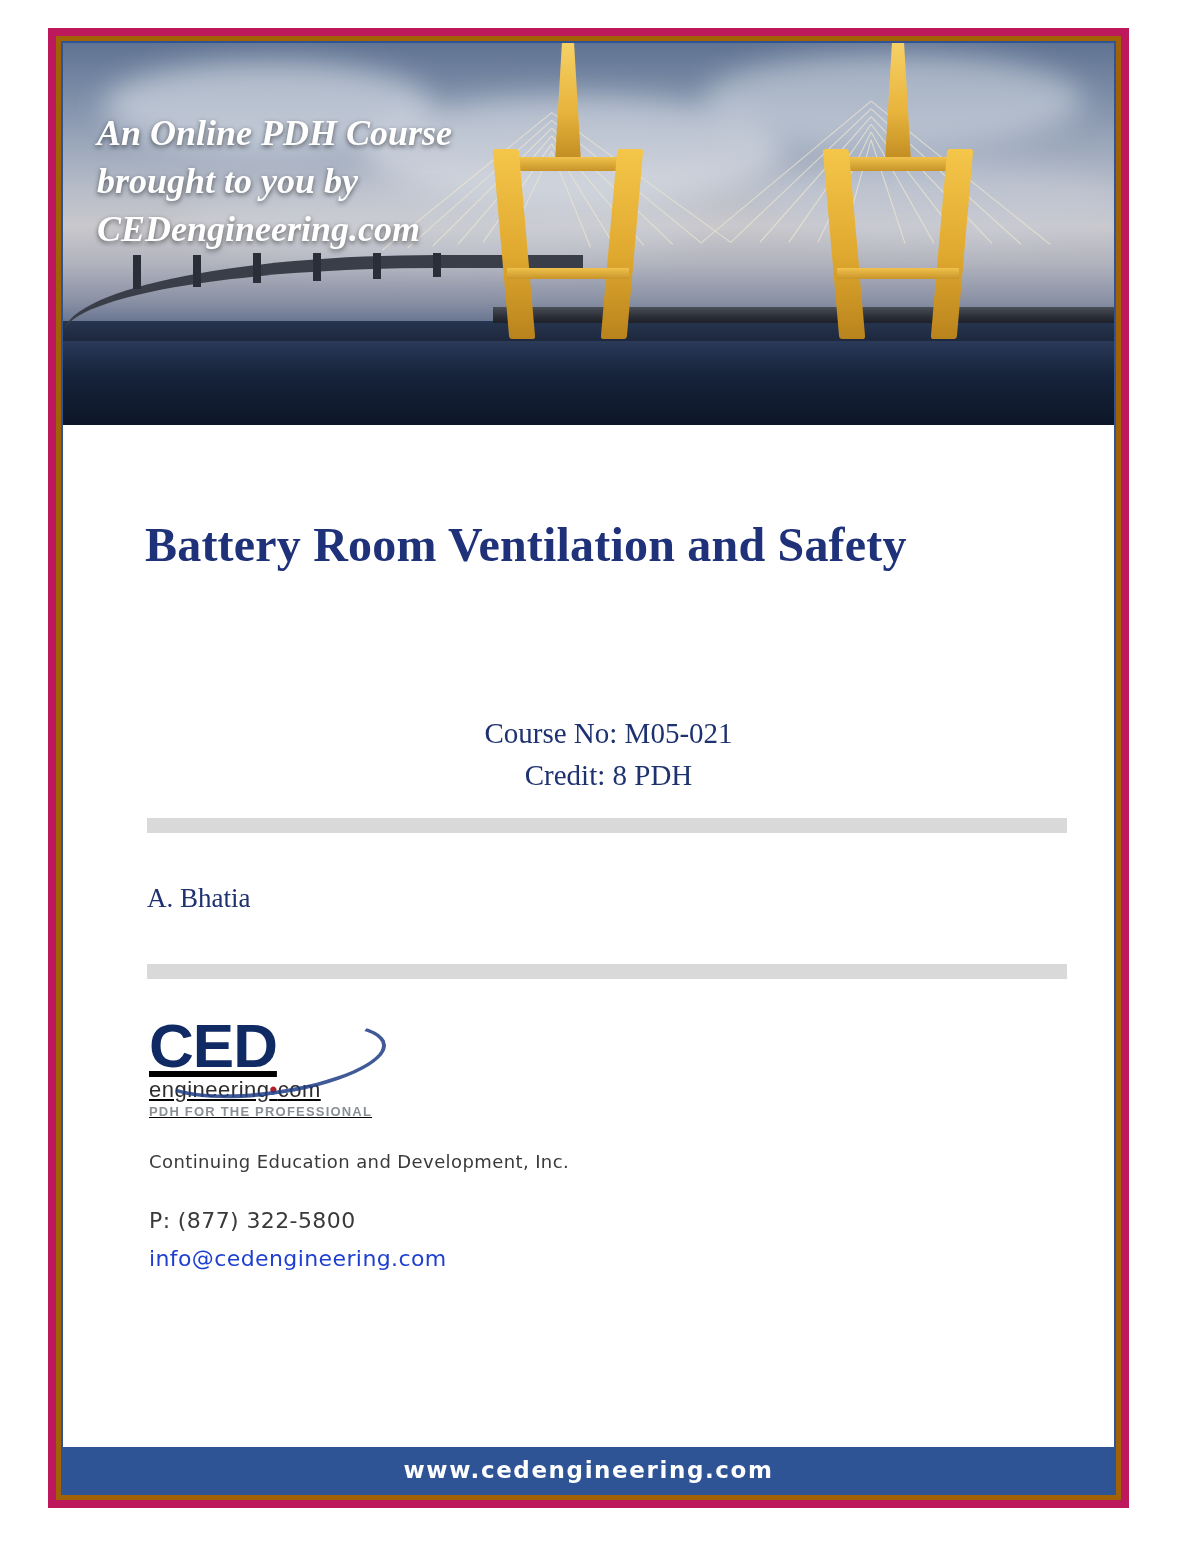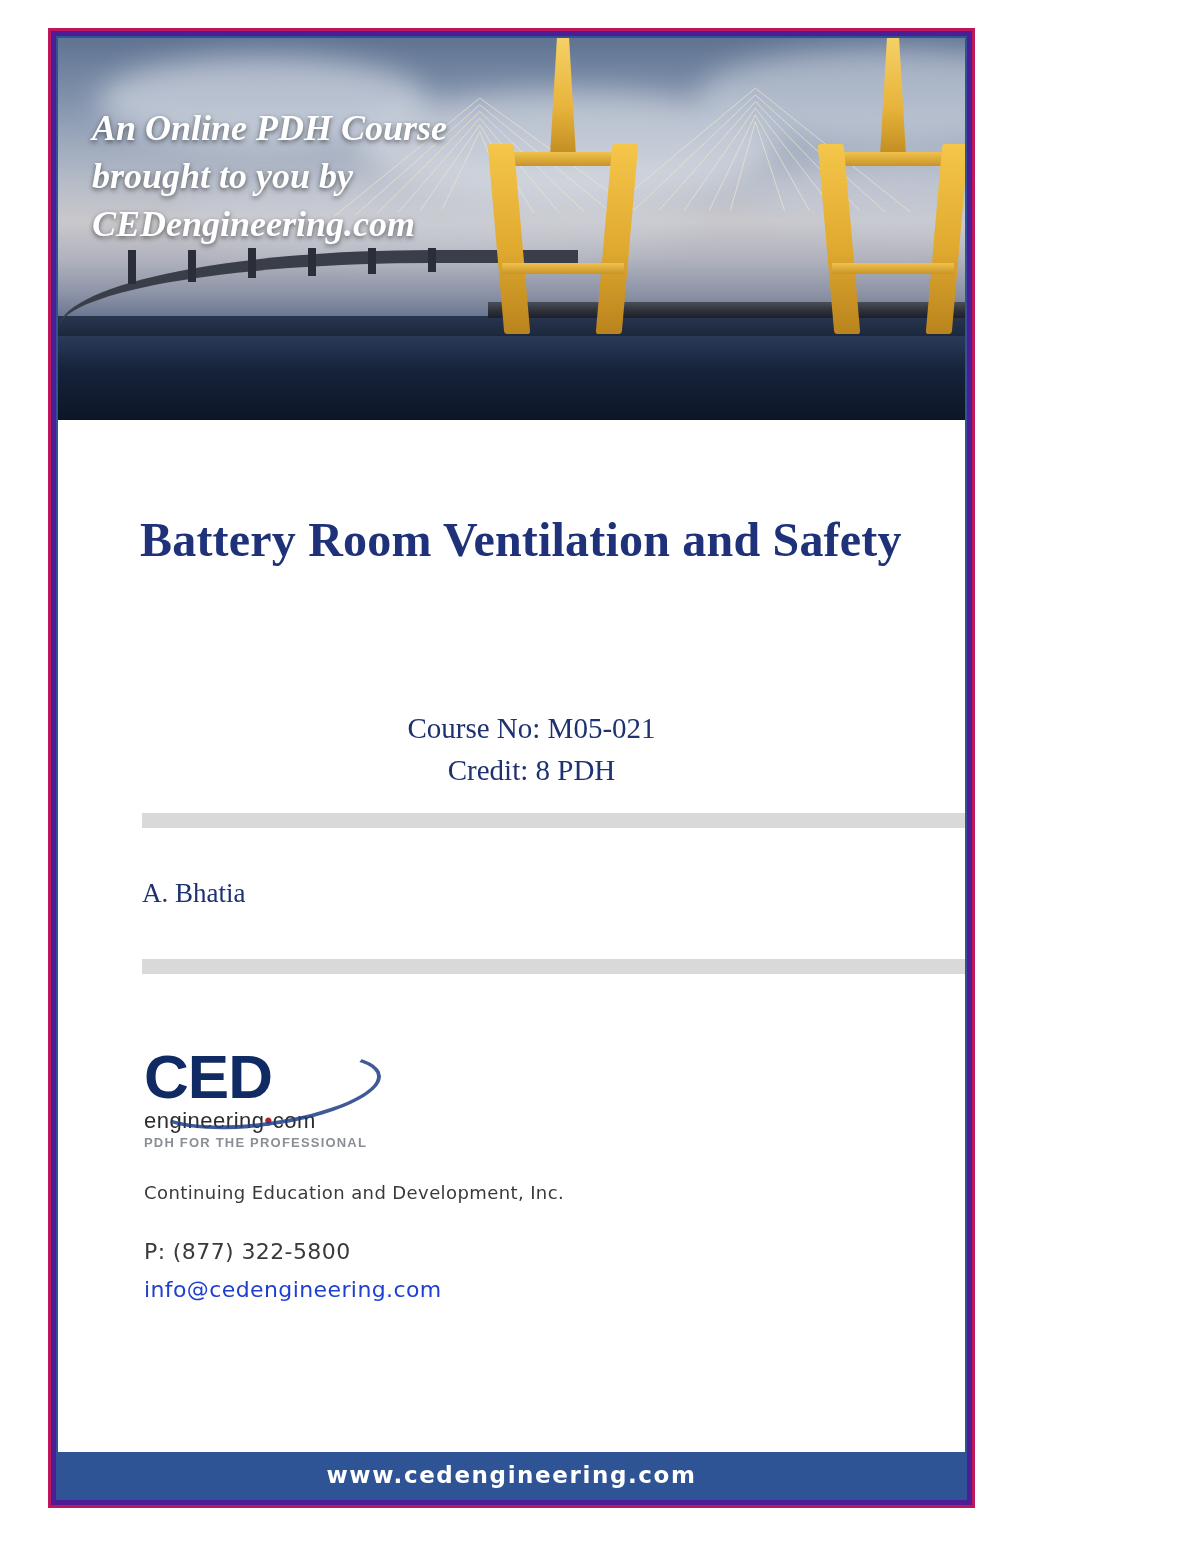--- a/index.html
+++ b/index.html
@@ -13,25 +13,25 @@
     font-family: "Liberation Serif", serif;
     position: relative;
     overflow: hidden;
   }
 
   
   .page {
     position: absolute;
     left: 48px;
     top: 28px;
-    width: 927px;
+    width: 1081px;
     height: 1480px;
     box-sizing: border-box;
-    border: 3px solid #be185d;
-    background: #4c1d95;
+    border: 8px solid #be185d;
+    background: #a16207;
     padding: 5px;
   }
   .page-inner {
     position: relative;
     width: 100%;
     height: 100%;
     box-sizing: border-box;
     border: 2px solid #2e5496;
     background: #ffffff;
     overflow: hidden;
@@ -221,22 +221,23 @@
     padding-left: 40px;
     margin-top: 50px;
     margin-bottom: 50px;
     font-family: "Liberation Serif", serif;
     font-size: 27px;
     color: #1f3270;
   }
 
   
   .logo-block {
-    margin-top: 74px;
+    margin-top: 38px;
     padding-left: 42px;
+    text-decoration: underline;
   }
   .logo {
     position: relative;
     width: 240px;
     height: 108px;
   }
   .logo .ced {
     font-family: "Liberation Sans", sans-serif;
     font-weight: bold;
     font-size: 62px;

